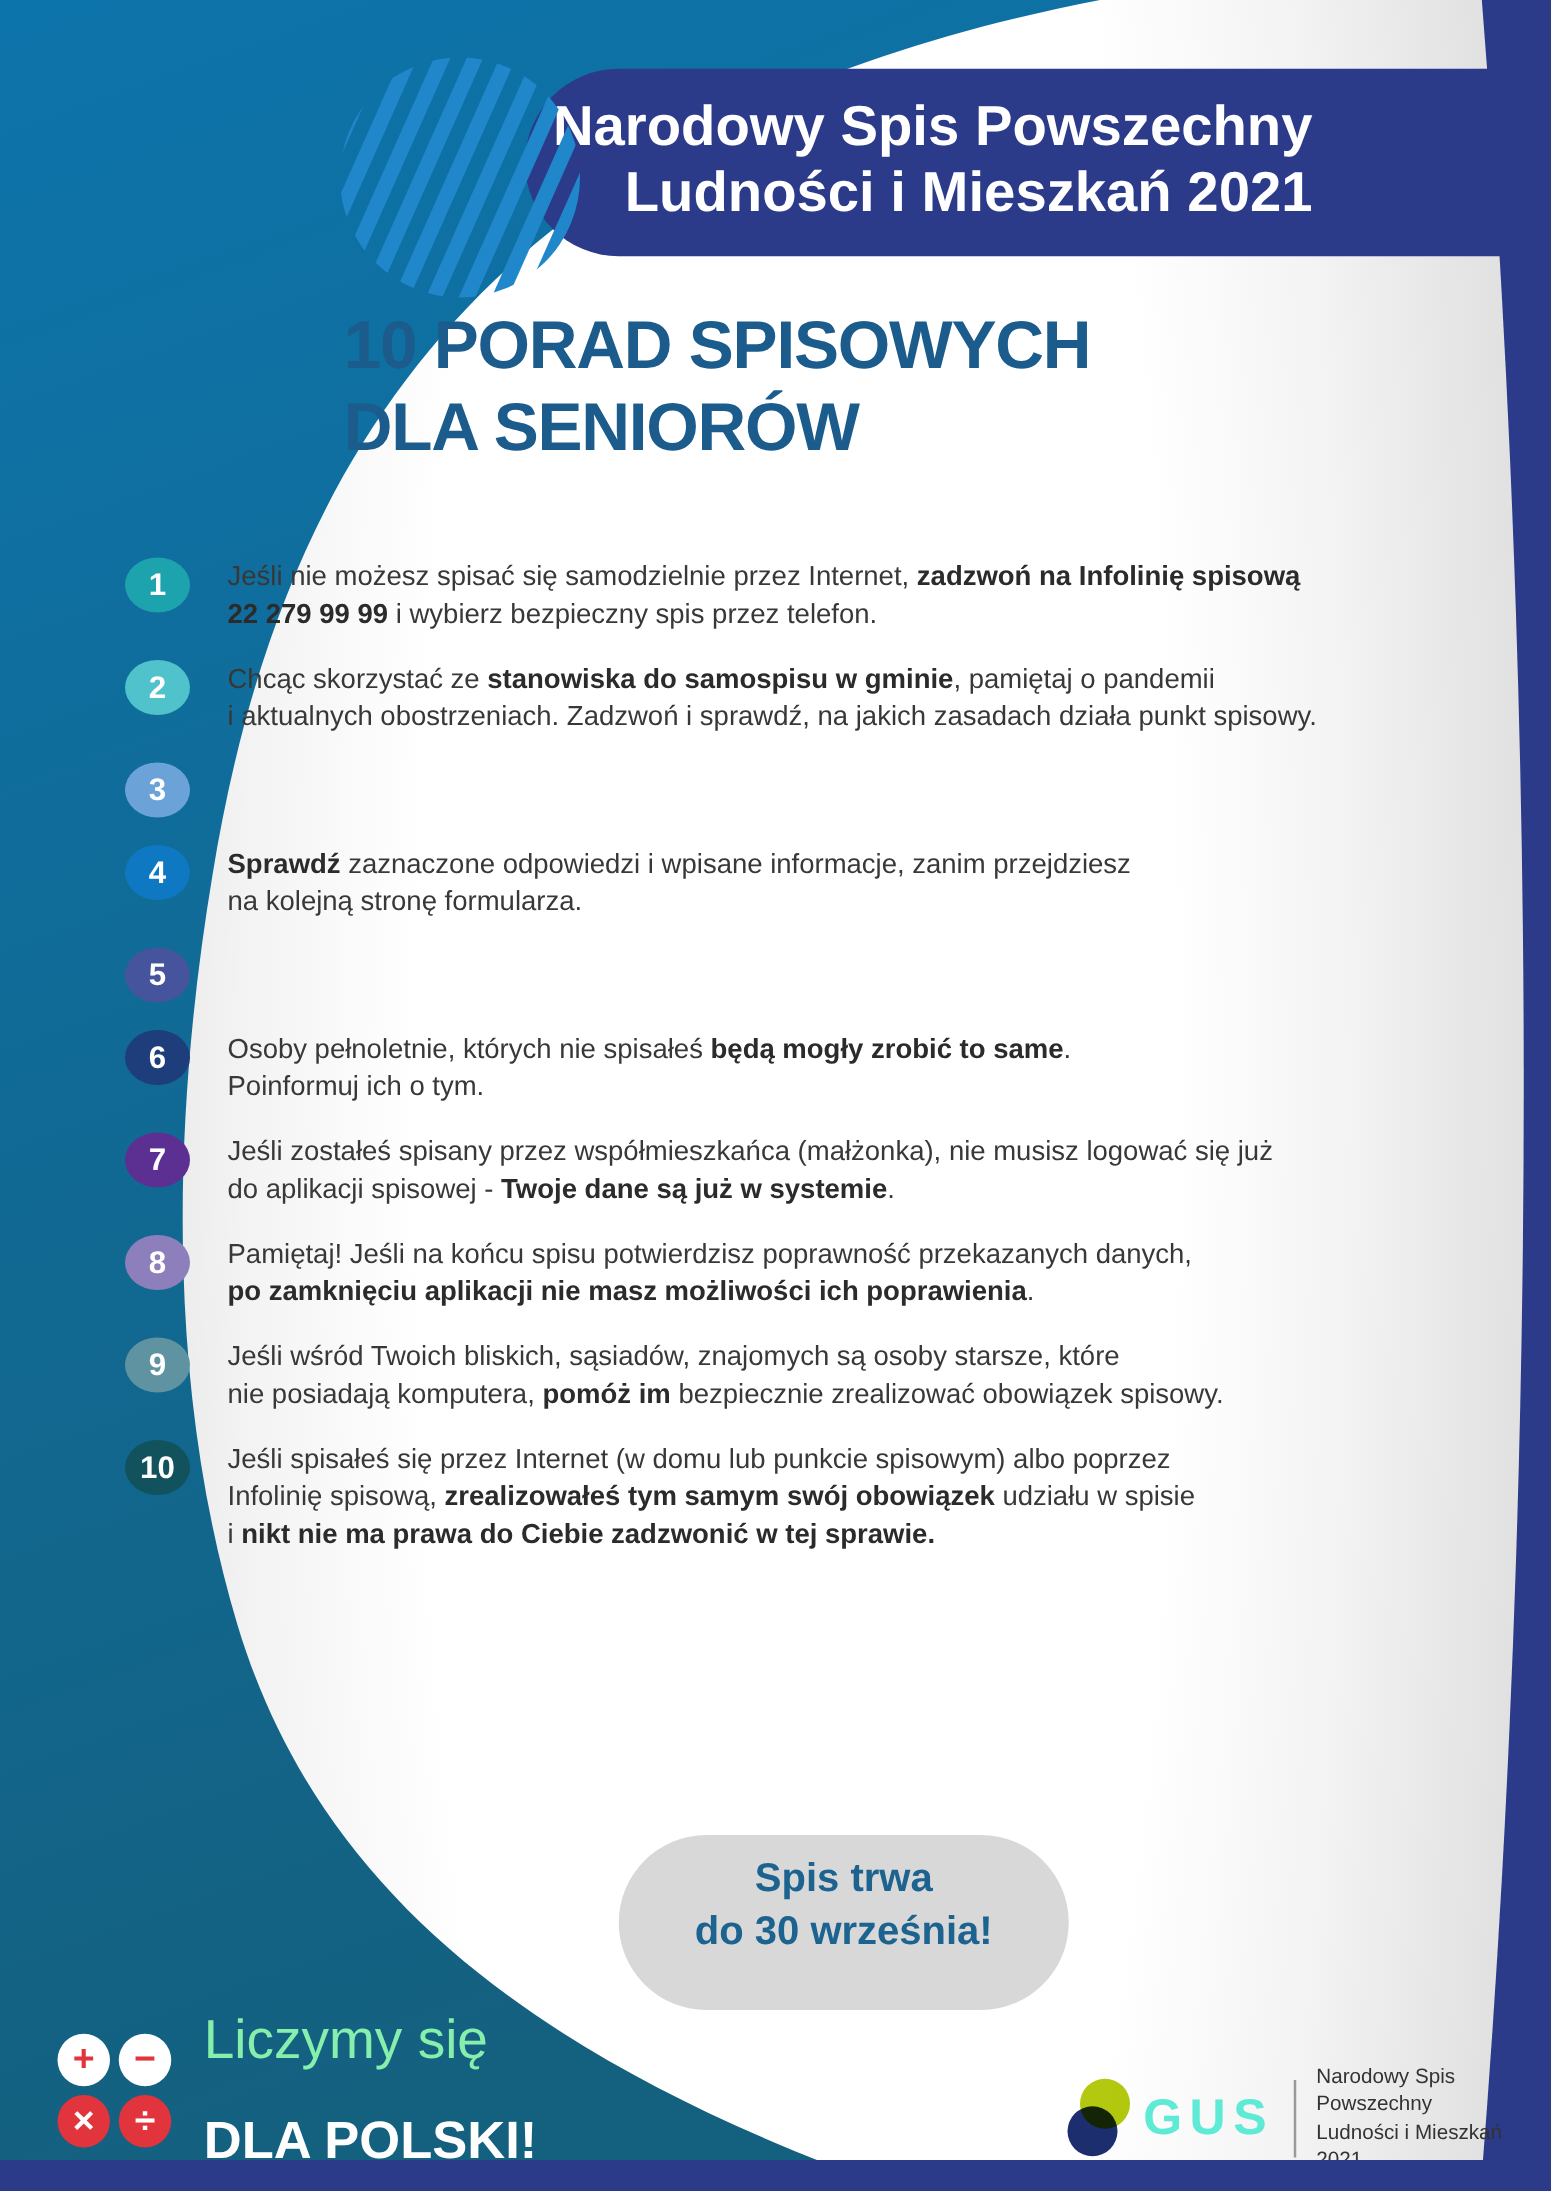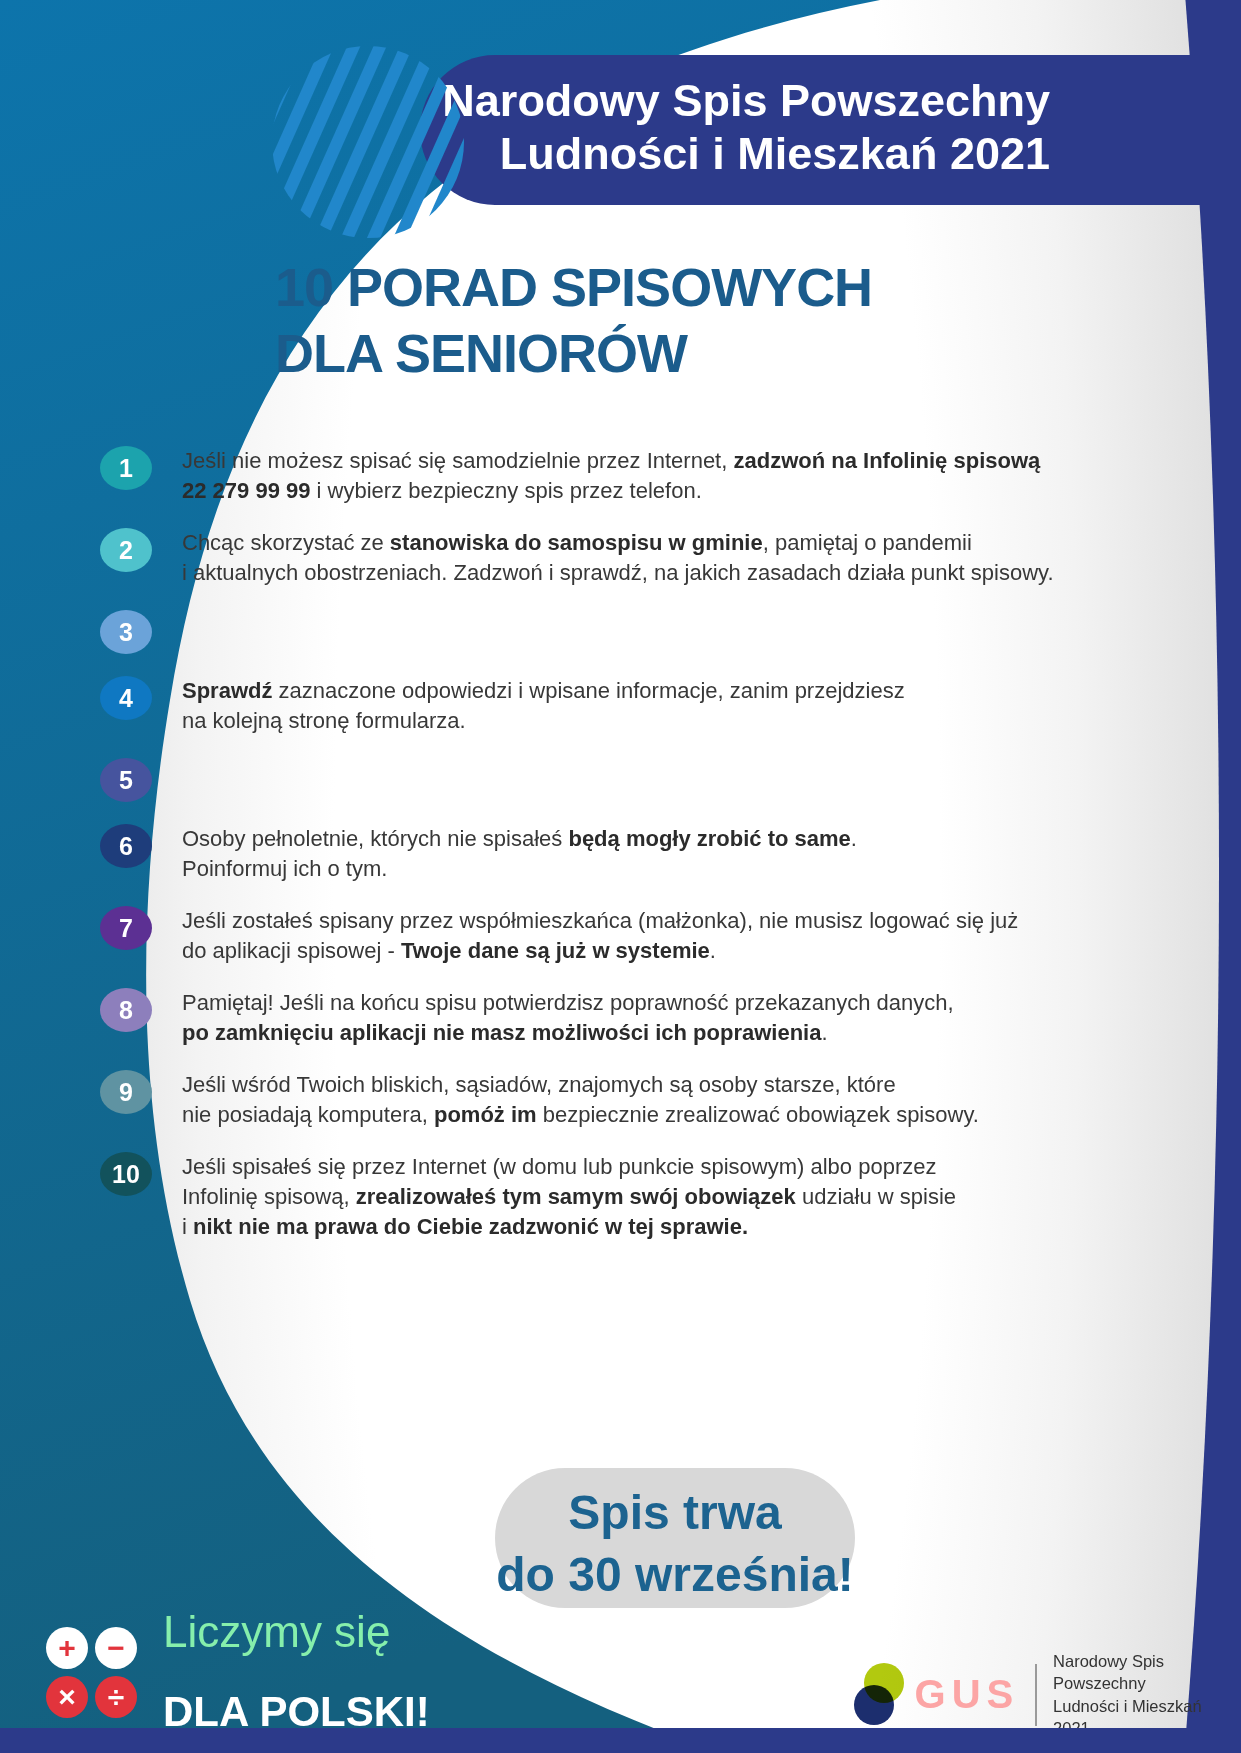--- a/index.html
+++ b/index.html
@@ -8,46 +8,46 @@
   
   .white-ellipse{position:absolute;left:55px;top:-1730px;width:1164px;height:5200px;
     border-radius:50%;
     background:radial-gradient(closest-side at 50% 50%, #ffffff 52%, #f3f3f3 76%, #e1e1e1 100%);}
   .deco-svg{position:absolute;left:0;top:0;}
   .banner{position:absolute;left:420px;top:55px;width:830px;height:150px;
     border-radius:75px 0 0 75px;background:#2c3a8a;color:#fff;
     text-align:right;padding:20px 200px 0 0;box-sizing:border-box;}
   .banner div{font-size:45px;font-weight:bold;line-height:1.17;}
   .stripes-svg{position:absolute;left:0;top:0;}
-  .title{position:absolute;left:275px;top:255px;color:#1b5c8c;font-weight:bold;
+  .title{position:absolute;left:275px;top:244px;color:#1b5c8c;font-weight:bold;
     font-size:54px;line-height:1.22;letter-spacing:-1px;}
   .tips{position:absolute;left:100px;top:446px;width:1020px;
     display:flex;flex-direction:column;gap:22px;}
   .tip{display:flex;align-items:flex-start;}
   .tip-badge{flex:0 0 52px;width:52px;height:44px;border-radius:50%;margin-right:30px;
     color:#fff;font-weight:bold;font-size:25px;line-height:44px;text-align:center;}
   .tip-text{font-size:22px;line-height:30px;color:#383838;white-space:pre-wrap;}
   .tip-text b{color:#2b2b2b;}
   .pill{position:absolute;left:495px;top:1468px;width:360px;height:140px;border-radius:70px;
-    background:#d8d8d8;color:#1c6390;text-align:center;font-weight:bold;font-size:48px;
+    background:#d8d8d8;color:#1c6390;text-align:center;font-weight:bold;font-size:32px;
     line-height:1.3;padding-top:14px;box-sizing:border-box;}
   .campaign{position:absolute;left:46px;top:1608px;display:flex;align-items:center;}
   .ops{display:grid;grid-template-columns:42px 42px;grid-template-rows:42px 42px;gap:7px;margin-right:26px;}
   .op{width:42px;height:42px;border-radius:50%;text-align:center;line-height:42px;
     font-size:30px;font-weight:bold;}
   .op.light{background:#fff;color:#e2343c;}
   .op.red{background:#e2343c;color:#fff;}
   .campaign-text .l1{color:#86efac;font-size:44px;line-height:1.1;}
   .campaign-text .l2{color:#fff;font-size:42px;font-weight:bold;line-height:1.15;margin-top:32px;}
   .gus{position:absolute;left:850px;top:1650px;display:flex;align-items:center;}
   .gus-mark{position:relative;width:56px;height:68px;margin-right:14px;}
   .gus-c{position:absolute;width:40px;height:40px;border-radius:50%;mix-blend-mode:multiply;}
   .gus-c.green{left:14px;top:2px;background:#b2c90f;}
   .gus-c.navy{left:4px;top:24px;background:#1c2e6e;}
-  .gus-word{font-size:40px;font-weight:bold;letter-spacing:6px;color:#fca5a5;margin-right:16px;}
+  .gus-word{font-size:40px;font-weight:bold;letter-spacing:6px;color:#5eead4;margin-right:16px;}
   .gus-div{width:2px;height:62px;background:#9a9a9a;margin-right:16px;}
   .gus-text{font-size:16.5px;color:#333;line-height:1.35;}
   .bottom-bar{position:absolute;left:0;top:1728px;width:1241px;height:25px;background:#2c3a8a;}
 </style>
 </head>
 <body>
 
 <div class="poster">
 
   <div class="white-ellipse"></div>

